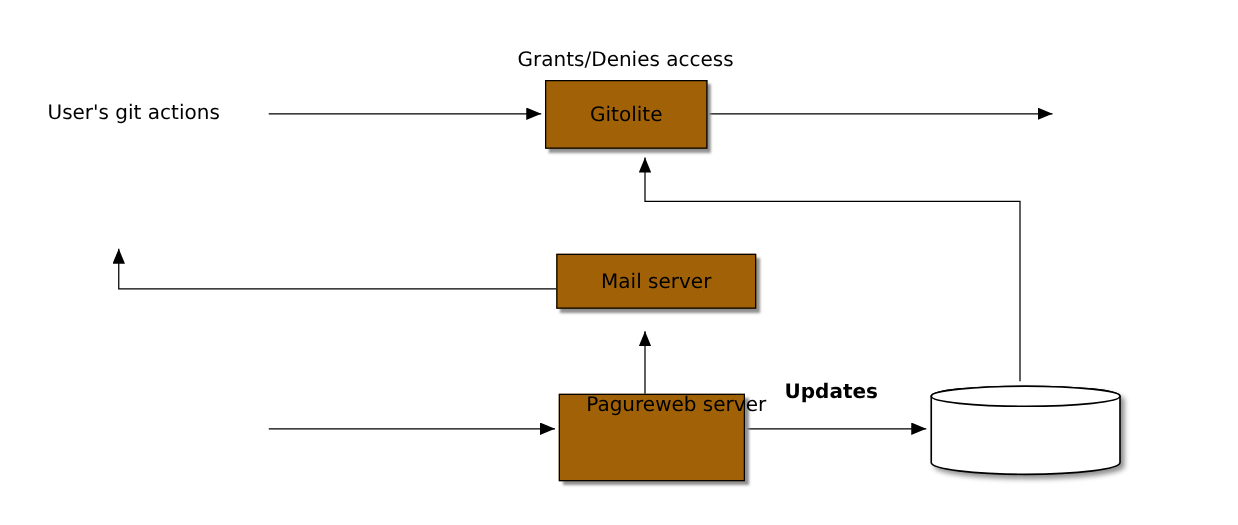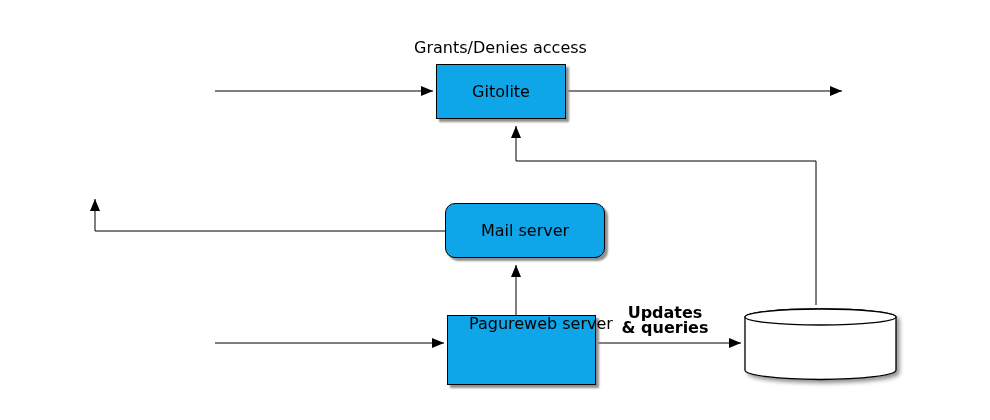--- a/index.html
+++ b/index.html
@@ -18,40 +18,40 @@
     height: 420px;
     background: #ffffff;
   }
   #wires {
     position: absolute;
     left: 0; top: 0;
     width: 990px; height: 420px;
   }
   .node-box {
     position: absolute;
-    background: #0ea5e9;
+    background: #a16207;
     border: 1px solid #000000;
     box-shadow: 3px 3px 2px #909090;
     display: flex;
     align-items: center;
     justify-content: center;
     font-size: 16px;
     line-height: 16px;
     box-sizing: border-box;
     white-space: nowrap;
   }
   .node-box.left-align {
     justify-content: flex-start;
     padding-left: 21px;
     flex-direction: row;
     align-items: flex-start;
   }
   #node-gitolite   { left: 436px; top: 64px;  width: 130px; height: 55px; }
   #node-git-repos  { left: 845px; top: 63px;  width: 120px; height: 55px; }
-  #node-mail-server{ left: 445px; top: 203px; width: 160px; height: 55px; border-radius: 10px; }
+  #node-mail-server{ left: 445px; top: 203px; width: 160px; height: 44px; }
   #node-pagure     { left: 447px; top: 315px; width: 149px; height: 70px; }
   .free-label {
     position: absolute;
     font-size: 16px;
     line-height: 20px;
     white-space: nowrap;
   }
   #label-git-actions  { left: 38px;  top: 80px; }
   #label-grants       { left: 410px; top: 38px;  width: 181px; text-align: center; }
   #label-mail-client  { left: 40px;  top: 180px; }
@@ -109,24 +109,24 @@
   <div class="node-box" id="node-mail-server">
     <span>Mail server</span>
   </div>
 
   <div class="node-box left-align" id="node-pagure">
     <span>Pagure</span>
     <span>web server</span>
   </div>
 
 
+  <div class="free-label" id="label-git-actions">User's git actions</div>
 
 
 
   <div class="free-label" id="label-grants">Grants/Denies access</div>
 
 
   <div class="free-label" id="label-updates">
     <div>Updates</div>
-    <div>&amp; queries</div>
   </div>
 
 </div>
 
 </body></html>

